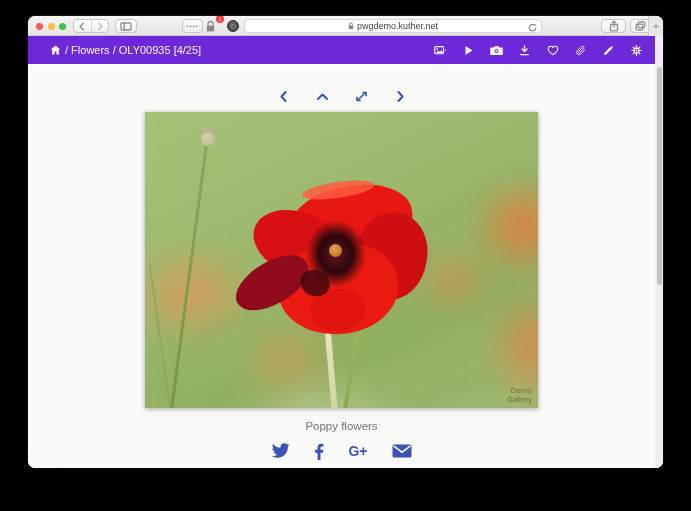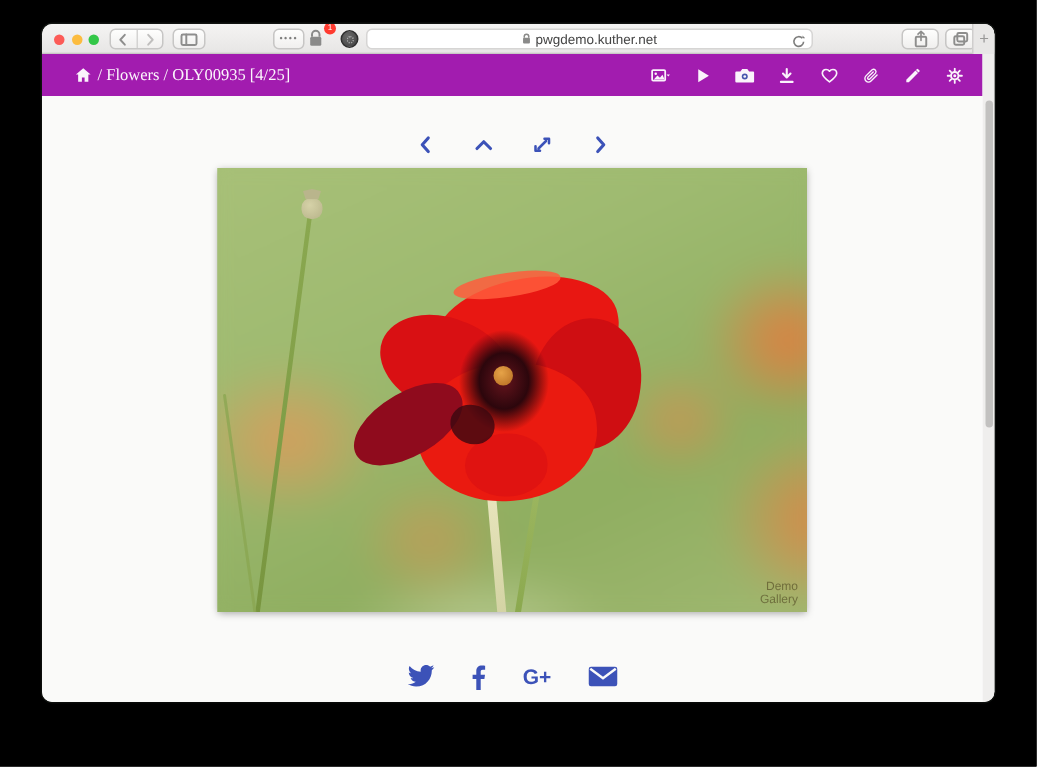--- a/index.html
+++ b/index.html
@@ -43,22 +43,22 @@
               justify-content:center; gap:3px; font-size:9px; color:#444; }
   .reload { position:absolute; right:4px; top:2.5px; }
 
   .btn-share { left:573px; width:25px; }
   .btn-tabs  { left:602px; width:21px; }
   .plustab { position:absolute; right:0; top:0; width:15px; height:20px; background:#e8e7e6;
              border-left:1px solid #cfcecd; color:#98９897; color:#989897; font-size:11px;
              display:flex; align-items:center; justify-content:center; }
 
   
-  .bluebar { position:absolute; left:0; top:20px; width:627px; height:28px; background:#a21caf;
-             display:flex; align-items:center;font-family:Liberation Serif, serif; }
+  .bluebar { position:absolute; left:0; top:20px; width:627px; height:28px; background:#6d28d9;
+             display:flex; align-items:center; }
   .breadcrumb { margin-left:22px; display:flex; align-items:center; gap:4px;
                 color:rgba(255,255,255,.96); font-size:11px; white-space:nowrap; }
   .actions { margin-left:auto; margin-right:12px; display:flex; align-items:center; gap:15px; }
   .actions .aicon { width:13px; height:11px; display:flex; align-items:center; justify-content:center; }
   .wstroke { stroke:rgba(255,255,255,.95); fill:none; stroke-width:1.25; stroke-linecap:round; stroke-linejoin:round; }
   .wfill { fill:rgba(255,255,255,.95); }
 
   
   .gutter { position:absolute; right:0; top:20px; width:8px; height:432px; background:#efeeed; }
   .thumb { position:absolute; left:1.5px; top:31px; width:5px; height:218px; border-radius:2.5px; background:#c2c1c0; }
@@ -309,20 +309,21 @@
           <div class="fcenter"></div>
           <div class="fcenter2"></div>
           <div class="pistil"></div>
         </div>
         <div class="watermark">
           <div>Demo</div>
           <div>Gallery</div>
         </div>
       </div>
 
+      <div class="caption">Poppy flowers</div>
 
       <div class="sharerow">
         <span class="sicon">
           <svg width="19" height="16" viewBox="0 0 24 20">
             <path fill="#3c52b8" d="M23.4 2.3c-.8.4-1.7.6-2.6.8.9-.6 1.6-1.5 2-2.5-.9.5-1.9.9-2.9 1.1C19 .8 17.8.3 16.5.3c-2.5 0-4.6 2.1-4.6 4.6 0 .4 0 .7.1 1C8.2 5.7 4.8 3.9 2.6 1.1c-.4.7-.6 1.5-.6 2.3 0 1.6.8 3 2 3.8-.7 0-1.5-.2-2.1-.6v.1c0 2.2 1.6 4.1 3.7 4.5-.4.1-.8.2-1.2.2-.3 0-.6 0-.9-.1.6 1.8 2.3 3.2 4.3 3.2-1.6 1.2-3.6 2-5.7 2-.4 0-.7 0-1.1-.1 2.1 1.3 4.5 2.1 7.1 2.1 8.5 0 13.2-7.1 13.2-13.2v-.6c.9-.7 1.7-1.5 2.1-2.4z"></path>
           </svg>
         </span>
         <span class="sicon">
           <svg width="10" height="18" viewBox="0 0 12 22">
             <path fill="#3c52b8" d="M7.8 22v-9h3l.5-3.5H7.8V7.2c0-1 .3-1.7 1.7-1.7h1.9V2.3C11.1 2.2 10 2.1 8.7 2.1 6 2.1 4.2 3.7 4.2 6.7v2.8H1.2V13h3v9h3.6z"></path>

